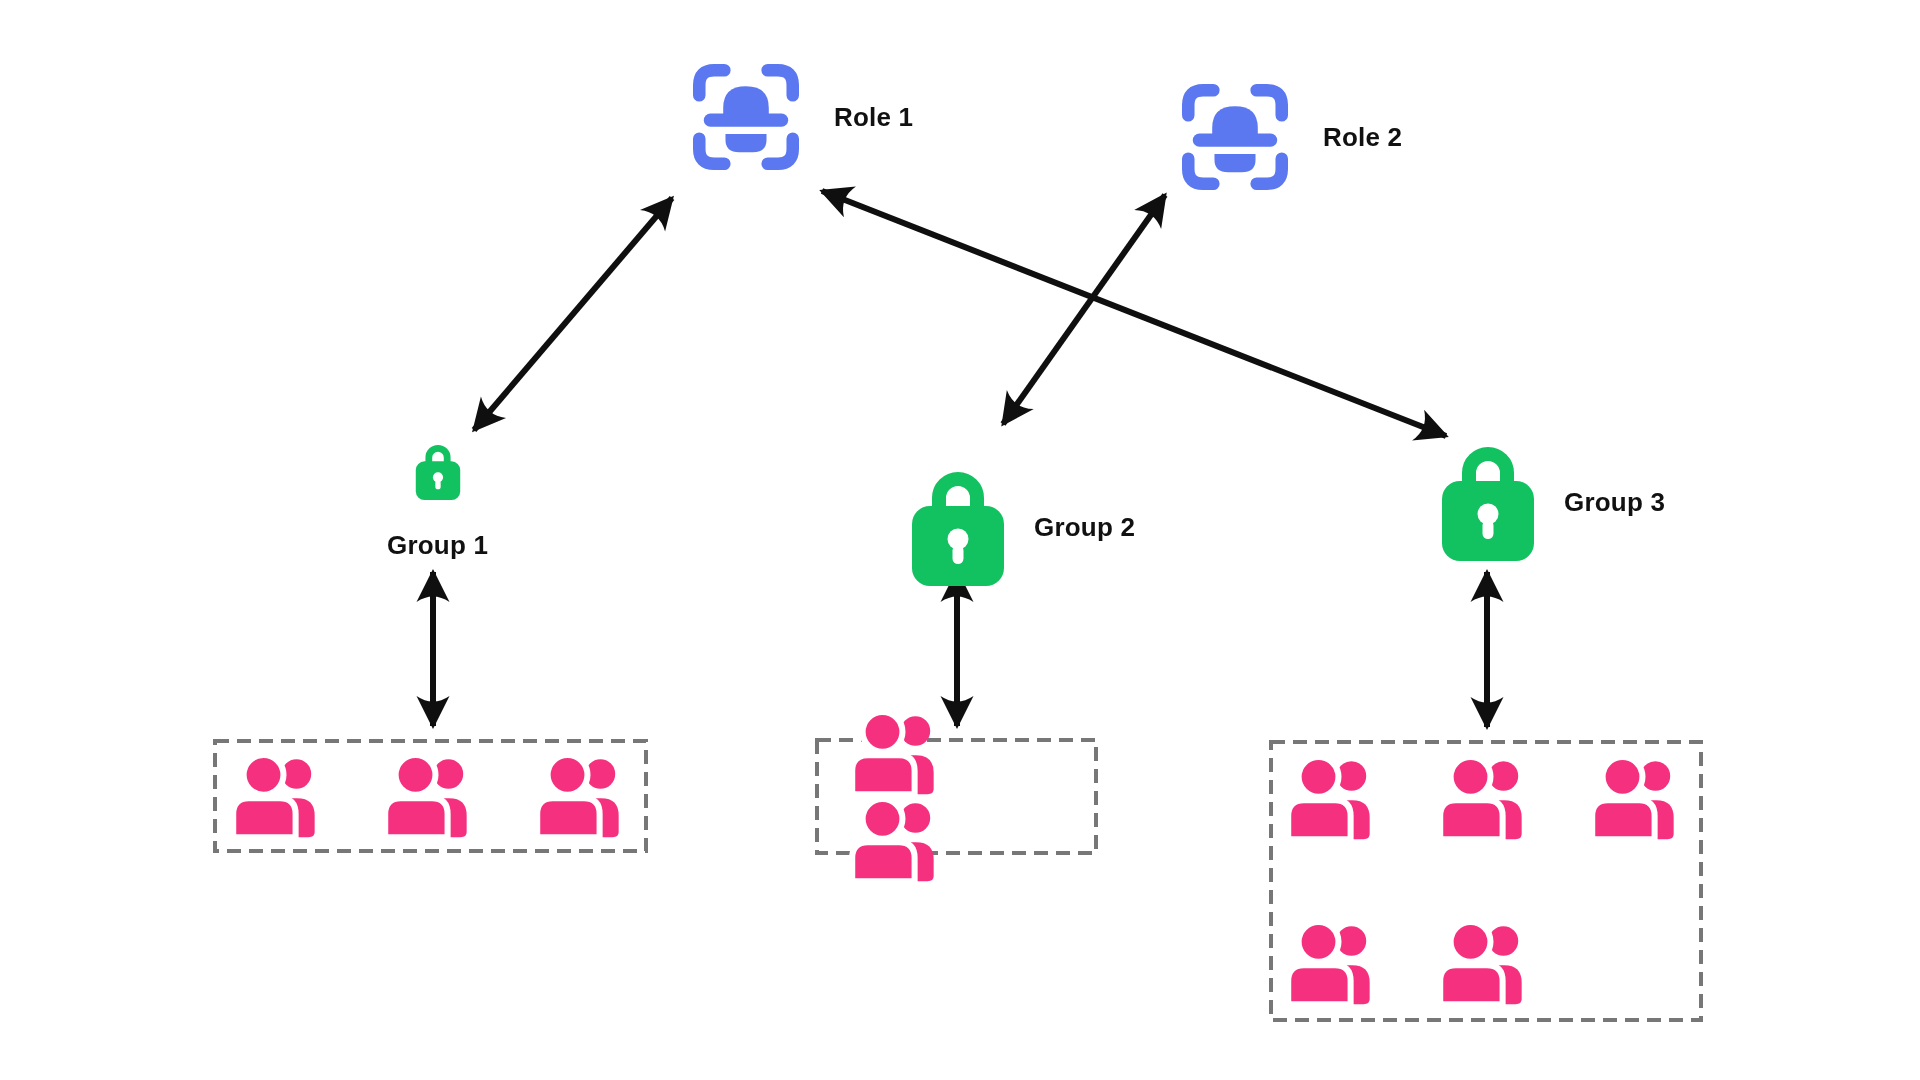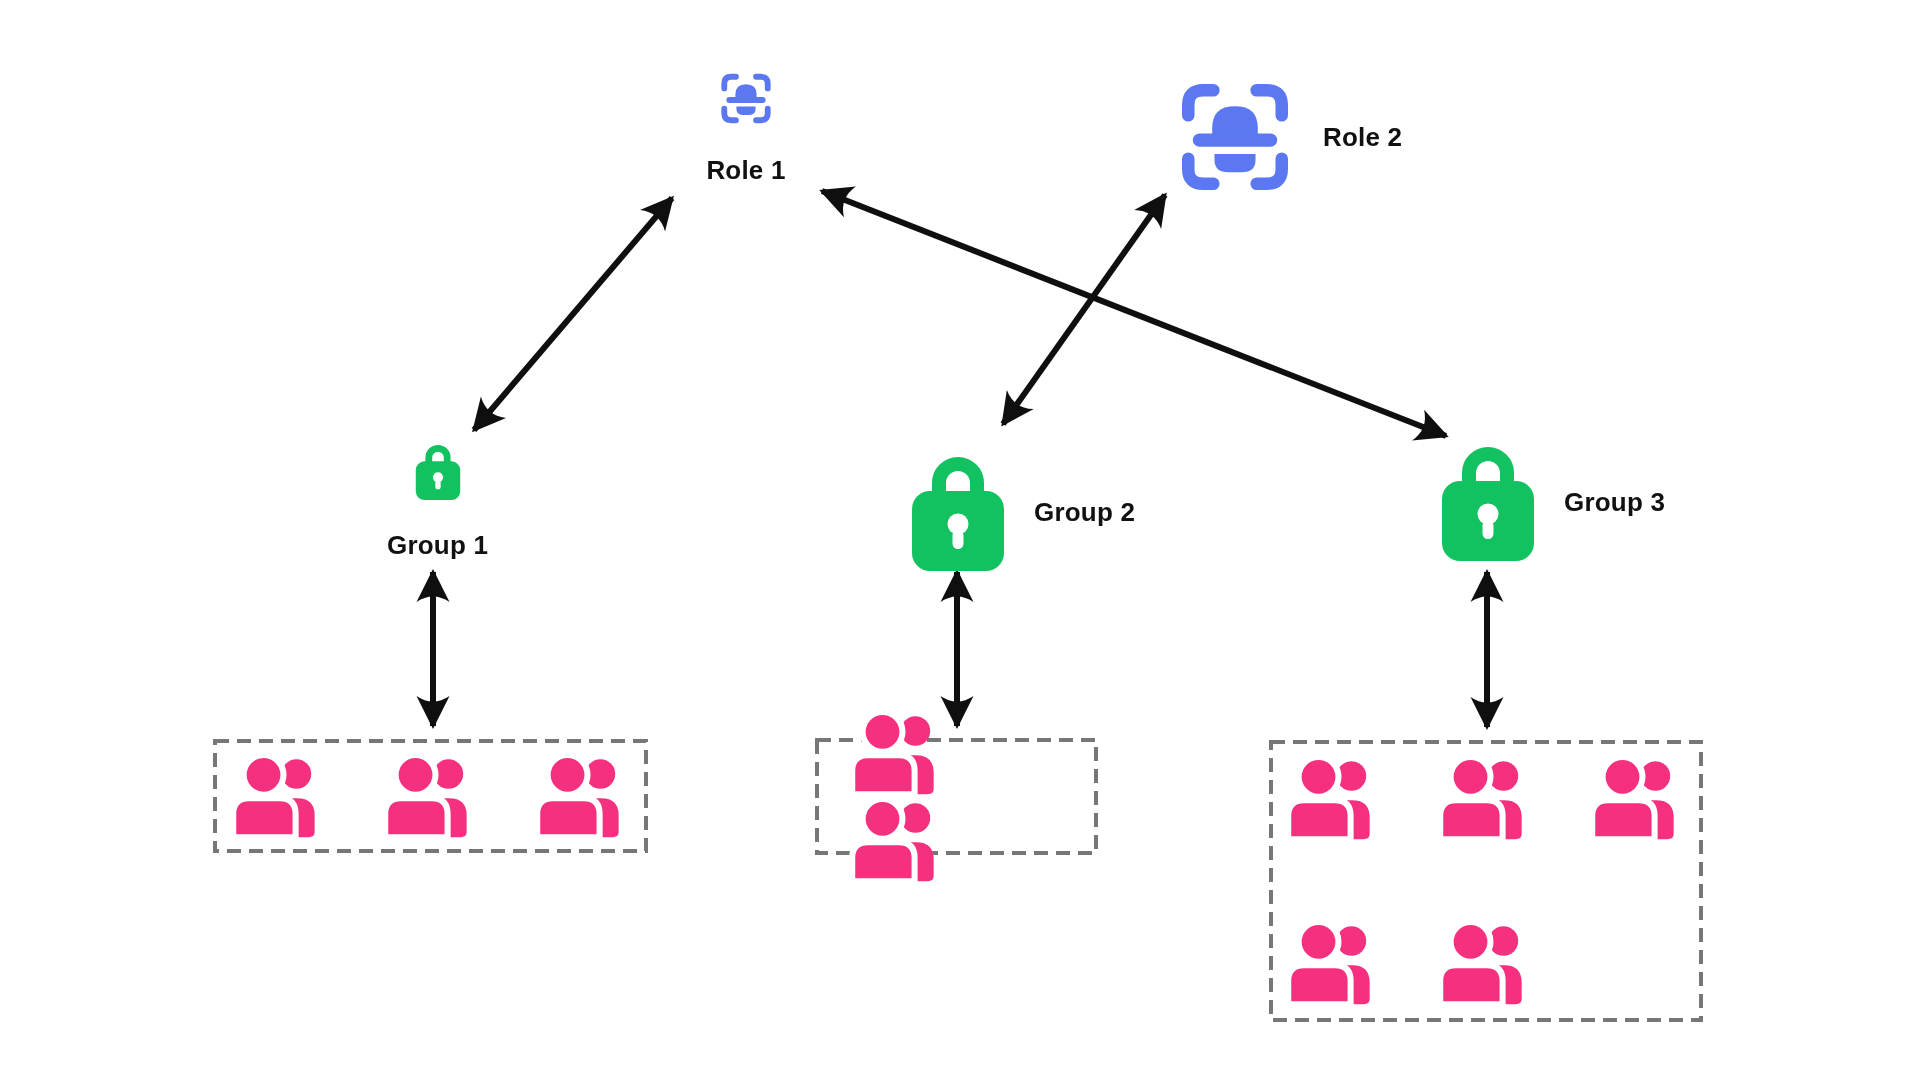--- a/index.html
+++ b/index.html
@@ -53,21 +53,21 @@
       <line x1="1487" y1="572" x2="1487" y2="727" marker-start="url(#ah)" marker-end="url(#ah)"></line>
     </g>
 
     <g fill="none" stroke="var(--boxgray)" stroke-width="4" stroke-dasharray="14 8">
       <rect x="215" y="741" width="431" height="110"></rect>
       <rect x="817" y="740" width="279" height="113"></rect>
       <rect x="1271" y="742" width="430" height="278"></rect>
     </g>
   </svg>
 
-  <div class="node" style="left:688px;top:72px;height:114px;flex-direction:column;">
+  <div class="node" style="left:688px;top:60px;height:114px;">
     <svg width="116" height="114" viewBox="0 0 100 100">
       <g stroke="var(--blue)" stroke-width="11" stroke-linecap="round" fill="none">
         <path d="M9 31 V22 Q9 9 22 9 H31"></path>
         <path d="M69 9 H78 Q91 9 91 22 V31"></path>
         <path d="M9 69 V78 Q9 91 22 91 H31"></path>
         <path d="M69 91 H78 Q91 91 91 78 V69"></path>
       </g>
       <g fill="var(--blue)">
         <path d="M30 50 V42 Q30 23 50 23 Q70 23 70 42 V50 Z"></path>
         <rect x="13" y="47" width="74" height="11.5" rx="5.75"></rect>
@@ -97,21 +97,21 @@
   <div class="node" style="left:387px;top:443px;height:118px;flex-direction:column;">
     <svg width="92" height="118" viewBox="0 0 92 118">
       <path d="M27 56 V30 a19 19 0 0 1 38 0 V56" fill="none" stroke="var(--green)" stroke-width="14"></path>
       <rect x="0" y="38" width="92" height="80" rx="18" fill="var(--green)"></rect>
       <circle cx="46" cy="71" r="10.5" fill="#fff"></circle>
       <rect x="40.5" y="77" width="11" height="19" rx="5.5" fill="#fff"></rect>
     </svg>
     <span class="label">Group 1</span>
   </div>
 
-  <div class="node" style="left:912px;top:453px;height:118px;">
+  <div class="node" style="left:912px;top:468px;height:118px;">
     <svg width="92" height="118" viewBox="0 0 92 118">
       <path d="M27 56 V30 a19 19 0 0 1 38 0 V56" fill="none" stroke="var(--green)" stroke-width="14"></path>
       <rect x="0" y="38" width="92" height="80" rx="18" fill="var(--green)"></rect>
       <circle cx="46" cy="71" r="10.5" fill="#fff"></circle>
       <rect x="40.5" y="77" width="11" height="19" rx="5.5" fill="#fff"></rect>
     </svg>
     <span class="label">Group 2</span>
   </div>
 
   <div class="node" style="left:1442px;top:443px;height:118px;">

